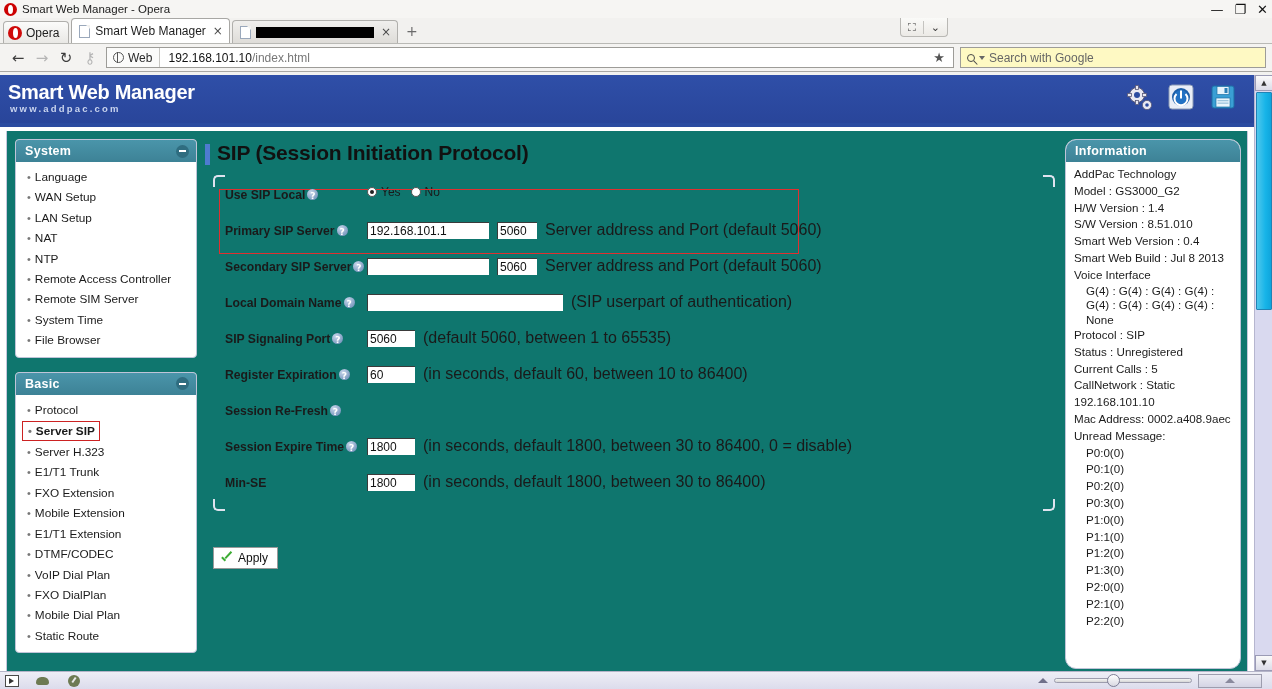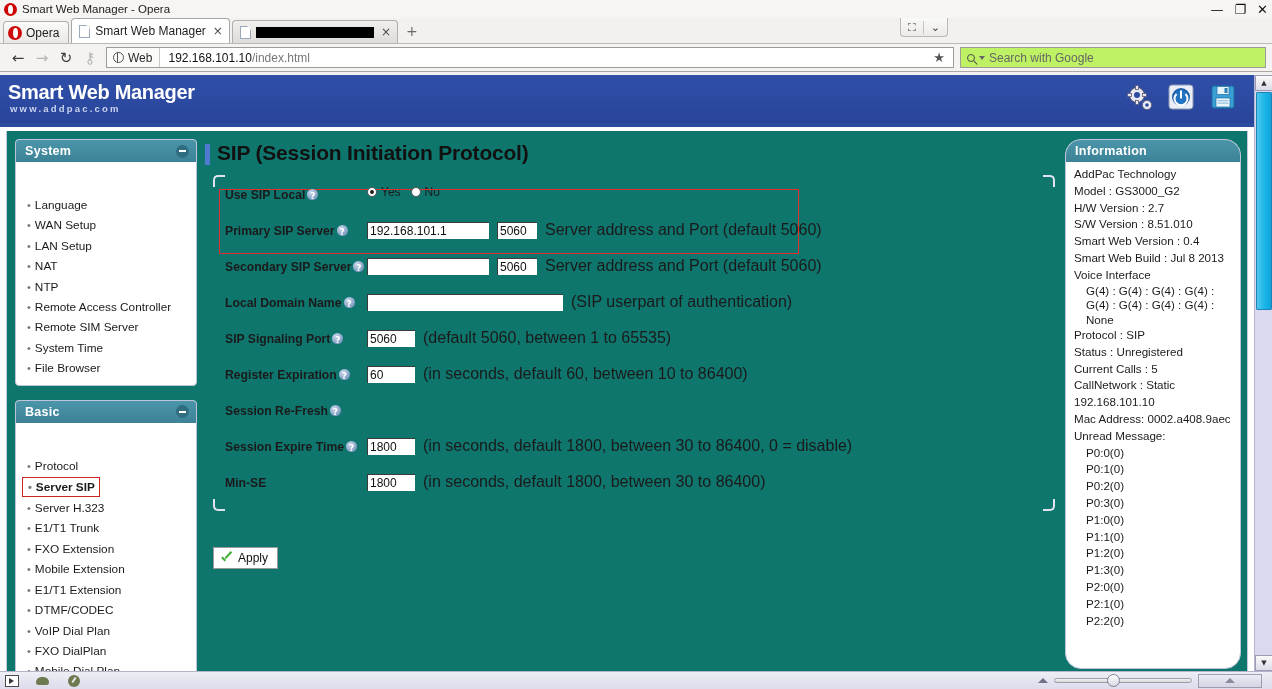--- a/index.html
+++ b/index.html
@@ -197,21 +197,21 @@
     width: 1.2px; height: 11px; background:#555;
   }
   .url-text { padding-left: 8px; color: #111; }
   .url-text .dim { color: #777; }
   .star {
     margin-left:auto; padding: 0 8px; color: #555; font-size: 13px;
     font-family: "DejaVu Sans", sans-serif;
   }
   .searchbox {
     width: 306px; height: 21px;
-    background: #bef264;
+    background: #fef9c3;
     border: 1px solid #9d9c98;
     margin-left: 6px;
     display: flex; align-items: center;
     gap: 4px; padding: 0 6px;
     font-size: 12px; color: #666;
   }
   .mag {
     width: 8px; height: 8px; border-radius: 50%;
     border: 1.4px solid #4a4a4a; position: relative; flex:none;
   }
@@ -301,21 +301,21 @@
     letter-spacing: 0.3px;
   }
   .minus-btn {
     width: 13px; height: 13px; border-radius: 50%;
     background: #2f6d80;
     display:flex;align-items:center;justify-content:center;
   }
   .minus-btn::after {
     content:""; width:7px;height:2px;background:#ffffff;display:block;
   }
-  .panel-body { padding: 5px 6px 6px 6px; margin-top: 28px; }
+  .panel-body { padding: 5px 6px 6px 6px; }
   .nav-item {
     font-size: 11.8px;
     color: #1a1a1a;
     line-height: 20.4px;
     padding-left: 5px;
     white-space: normal;
   }
   .nav-item .bullet {
     color: #777; margin-right: 4px; font-size: 11px;
   }
@@ -327,21 +327,21 @@
     line-height: 18px;
     margin: 1px 0;
   }
 
   
   .infopanel {
     position: absolute;
     right: 6px; top: 8px;
     width: 176px;
     border: 1px solid #bfc4d8;
-    border-radius: 16px;
+    border-radius: 11px;
     background: #fff;
     overflow: hidden;
     height: 530px;
   }
   .info-body {
     padding: 4px 6px 6px 8px;
     font-size: 11.6px;
     color: #1b1b1b;
     line-height: 16.8px;
   }
@@ -834,21 +834,21 @@
             </div>
           </div>
 
           <div class="infopanel">
             <div class="panel-head">
               <span class="panel-head-title">Information</span>
             </div>
             <div class="info-body">
               <div class="info-line">AddPac Technology</div>
               <div class="info-line">Model : GS3000_G2</div>
-              <div class="info-line">H/W Version : 2.7</div>
+              <div class="info-line">H/W Version : 1.4</div>
               <div class="info-line">S/W Version : 8.51.010</div>
               <div class="info-line">Smart Web Version : 0.4</div>
               <div class="info-line">Smart Web Build : Jul 8 2013</div>
               <div class="info-line">Voice Interface</div>
               <div class="info-sub">G(4) : G(4) : G(4) : G(4) : G(4) : G(4) : G(4) : G(4) : None</div>
               <div class="info-line">Protocol : SIP</div>
               <div class="info-line">Status : Unregistered</div>
               <div class="info-line">Current Calls : 5</div>
               <div class="info-line">CallNetwork : Static 192.168.101.10</div>
               <div class="info-line">Mac Address: 0002.a408.9aec</div>

